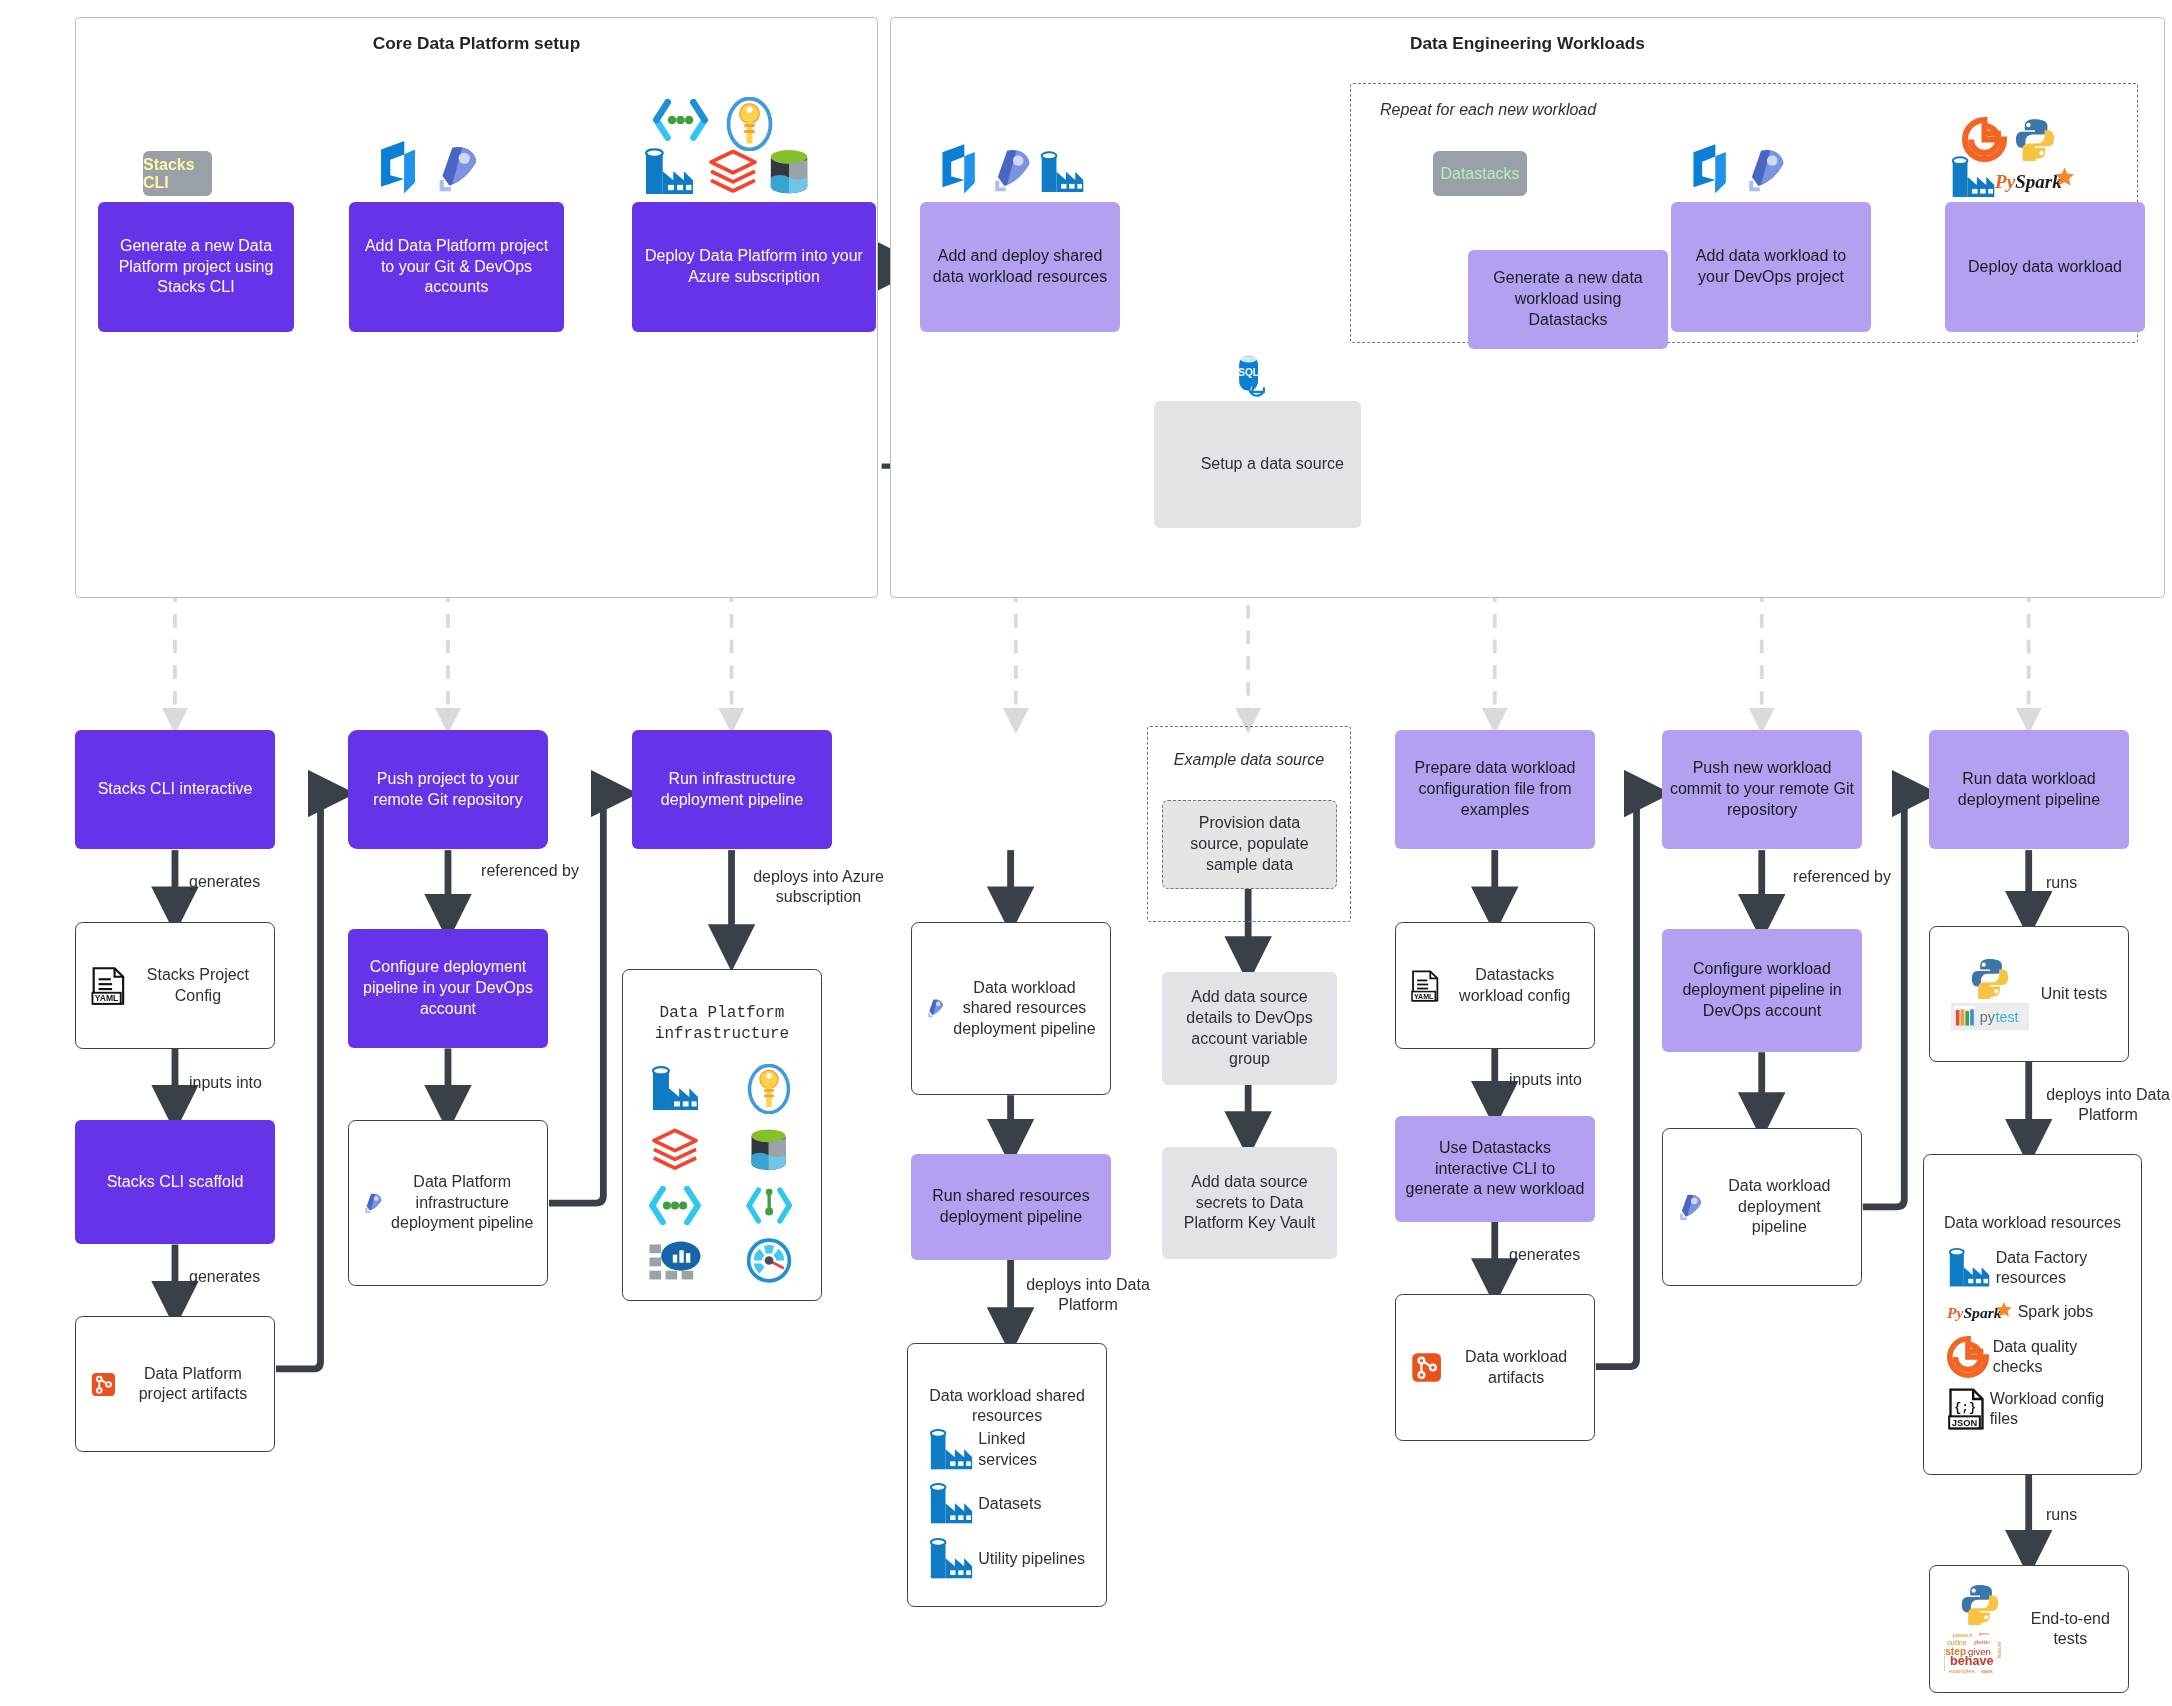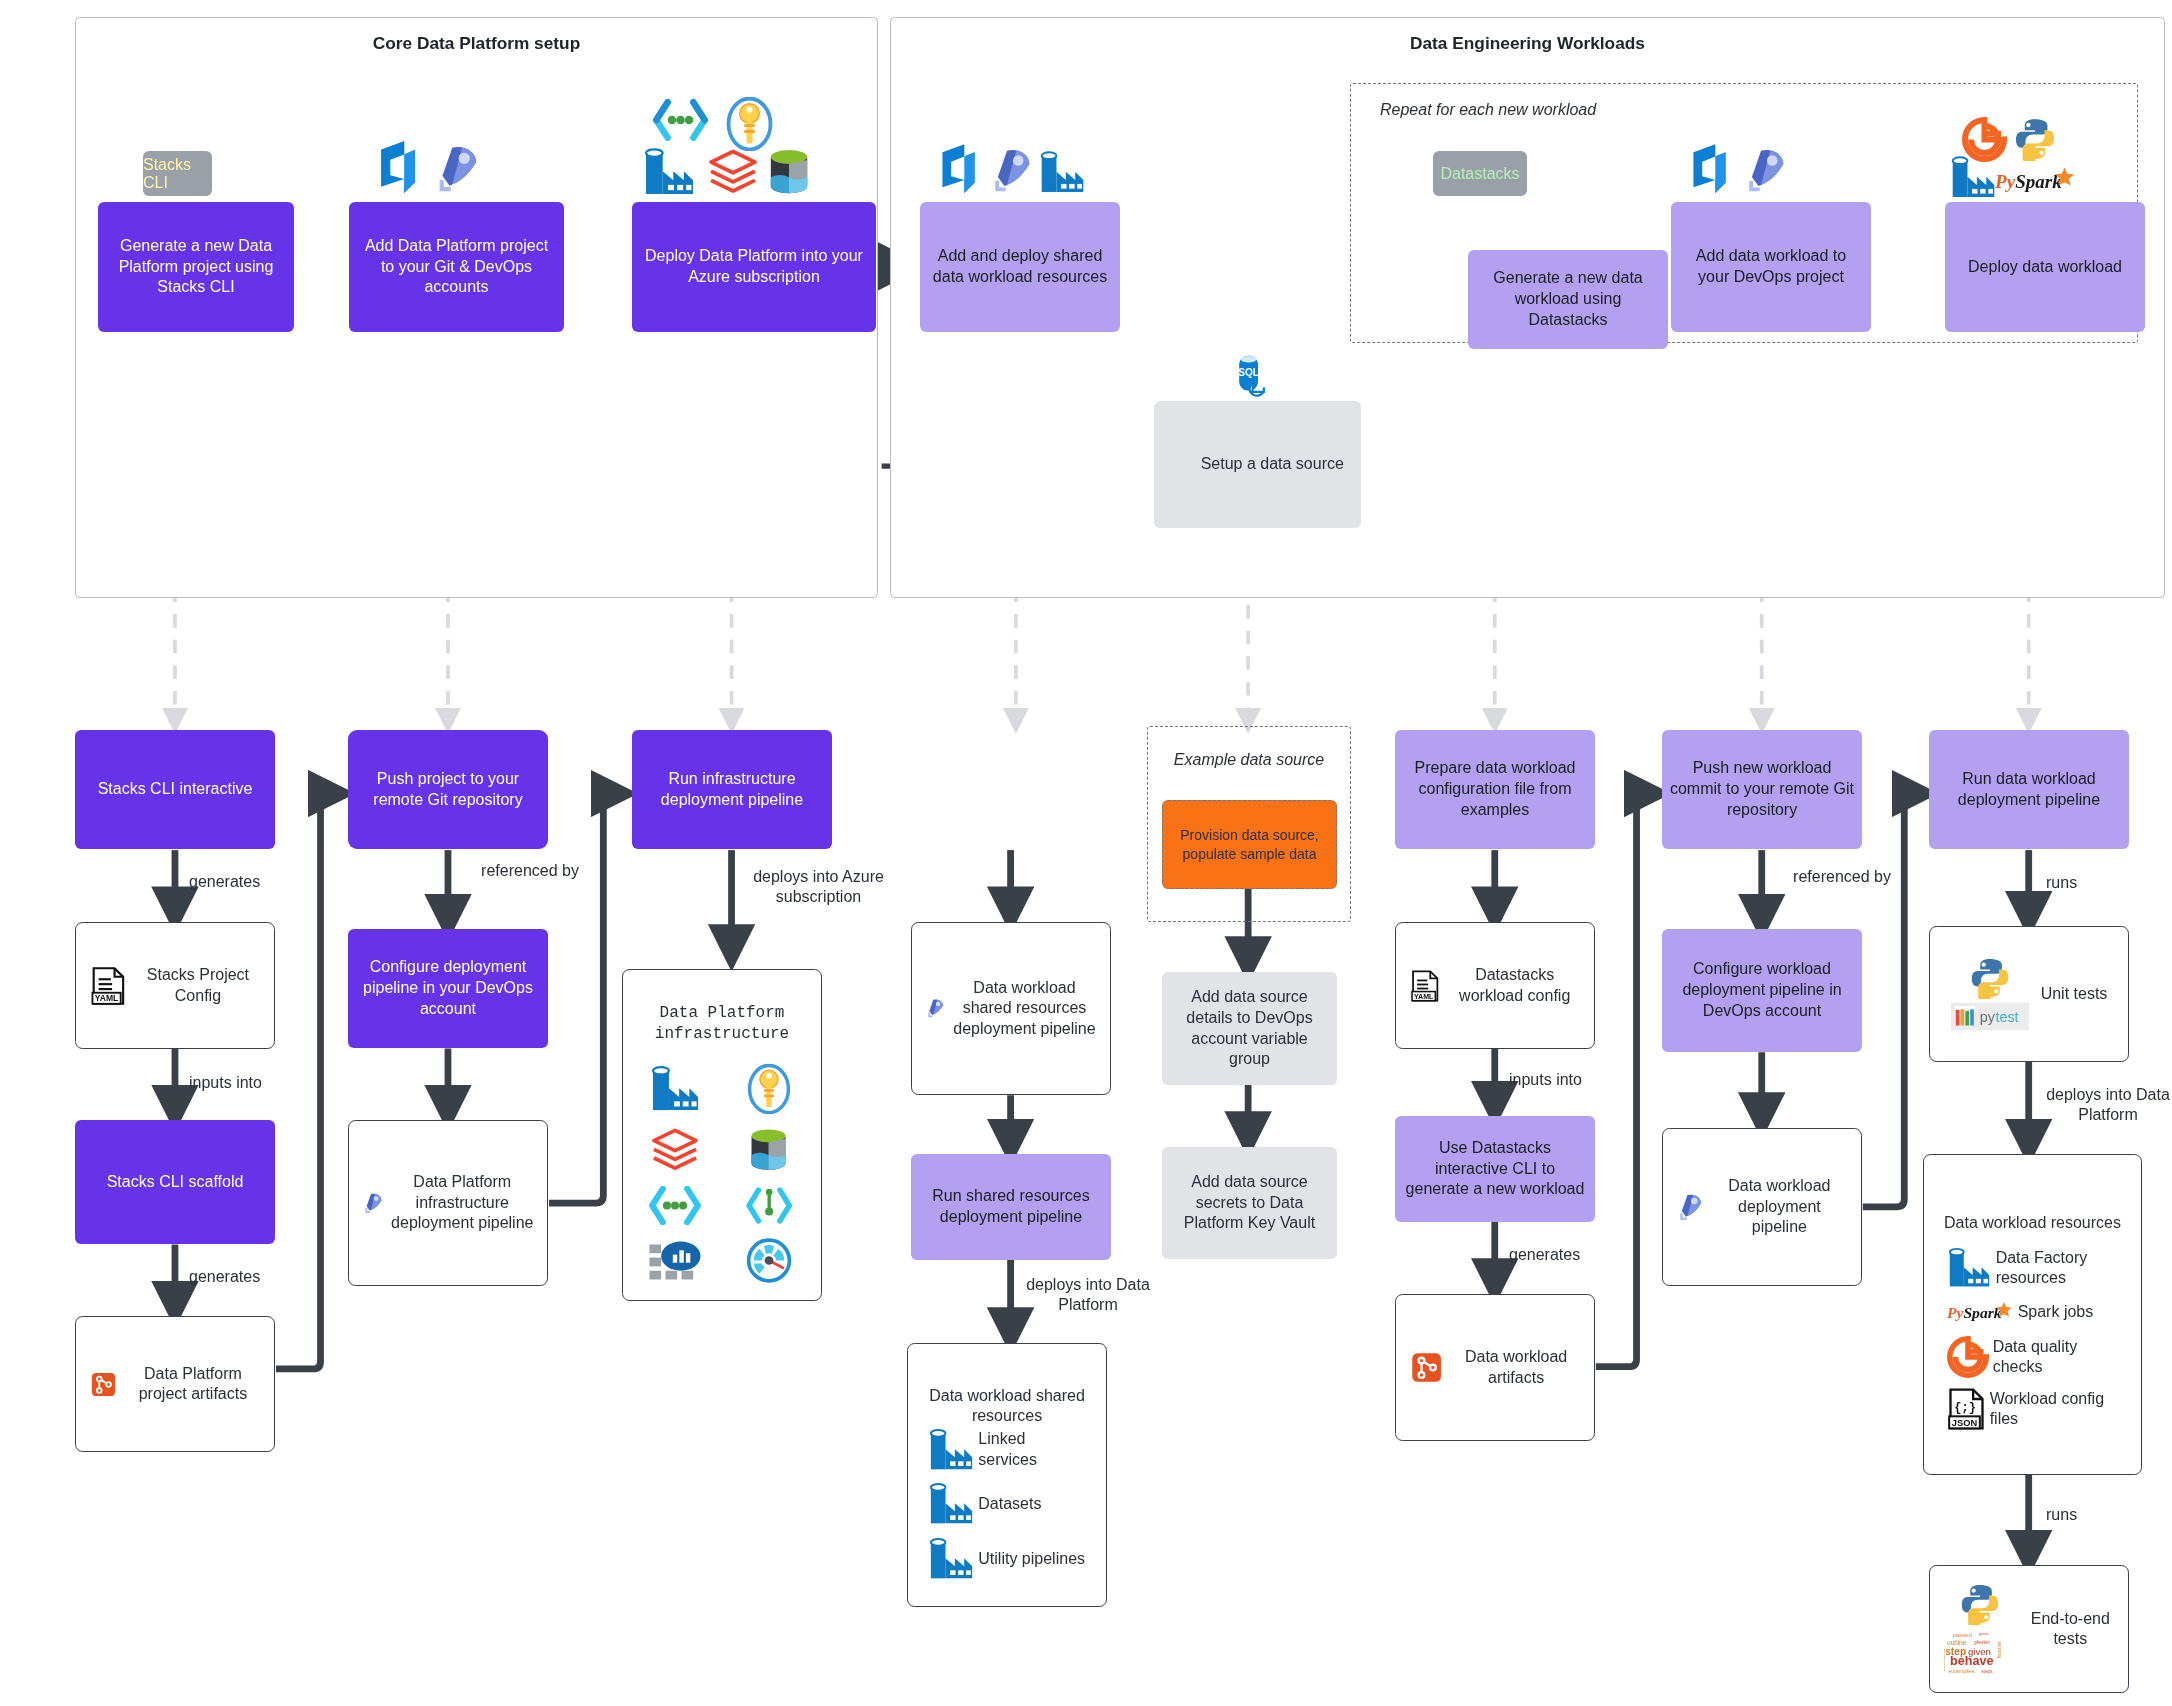--- a/index.html
+++ b/index.html
@@ -12,25 +12,25 @@
   .panel-title{font-size:17.3px;font-weight:bold;color:#22262c;text-align:center;}
   .dashpanel{border:1.5px dashed #6f757e;border-radius:3px;background:transparent;}
   .dashpanel-title{font-size:16px;font-style:italic;color:#2b3038;}
 
   
   .node{border-radius:6px;display:flex;align-items:center;justify-content:center;text-align:center;
         padding:4.5px 7.5px;line-height:1.30;box-sizing:border-box;}
   .n-dark{background:#6633e8;color:#ffffff;font-size:16px;}
   .n-light{background:#b3a0f0;color:#1a1d22;font-size:16px;}
   .n-gray{background:#e2e3e7;color:#2b3038;font-size:16px;}
-  .n-grayd{background:#f97316;color:#2b3038;font-size:14px;border:1.5px dashed #6f757e;border-radius:6px;}
+  .n-grayd{background:#e5e5e5;color:#2b3038;font-size:16px;border:1.5px dashed #6f757e;border-radius:6px;}
   .n-white{background:#ffffff;border:1.1px solid #3a3f46;border-radius:7.5px;color:#2b3038;font-size:16px;}
 
   .badge{border-radius:6px;display:flex;align-items:center;justify-content:center;font-size:16px;background:#9aa0a8;}
-  .badge-stacks{color:#fdf6a6;}
+  .badge-stacks{color:#fdf6a6;font-weight:bold;}
   .badge-datastacks{color:#b4f0b8;}
 
   
   .artifact{display:flex;align-items:center;justify-content:center;gap:9px;padding:6px;}
   .art-lbl{font-size:16px;text-align:center;line-height:1.28;}
   .stack-title{font-size:16px;text-align:center;line-height:1.28;width:100%;}
   .rowlist{display:flex;flex-direction:column;gap:10.6px;align-items:center;width:100%;}
   .rowitem{display:flex;align-items:center;gap:3px;width:86%;}
   .rowitem .art-lbl{text-align:left;flex:1;}
   .gridicons{display:grid;grid-template-columns:1fr 1fr;row-gap:12px;column-gap:4.5px;justify-items:center;align-items:center;width:100%;}

